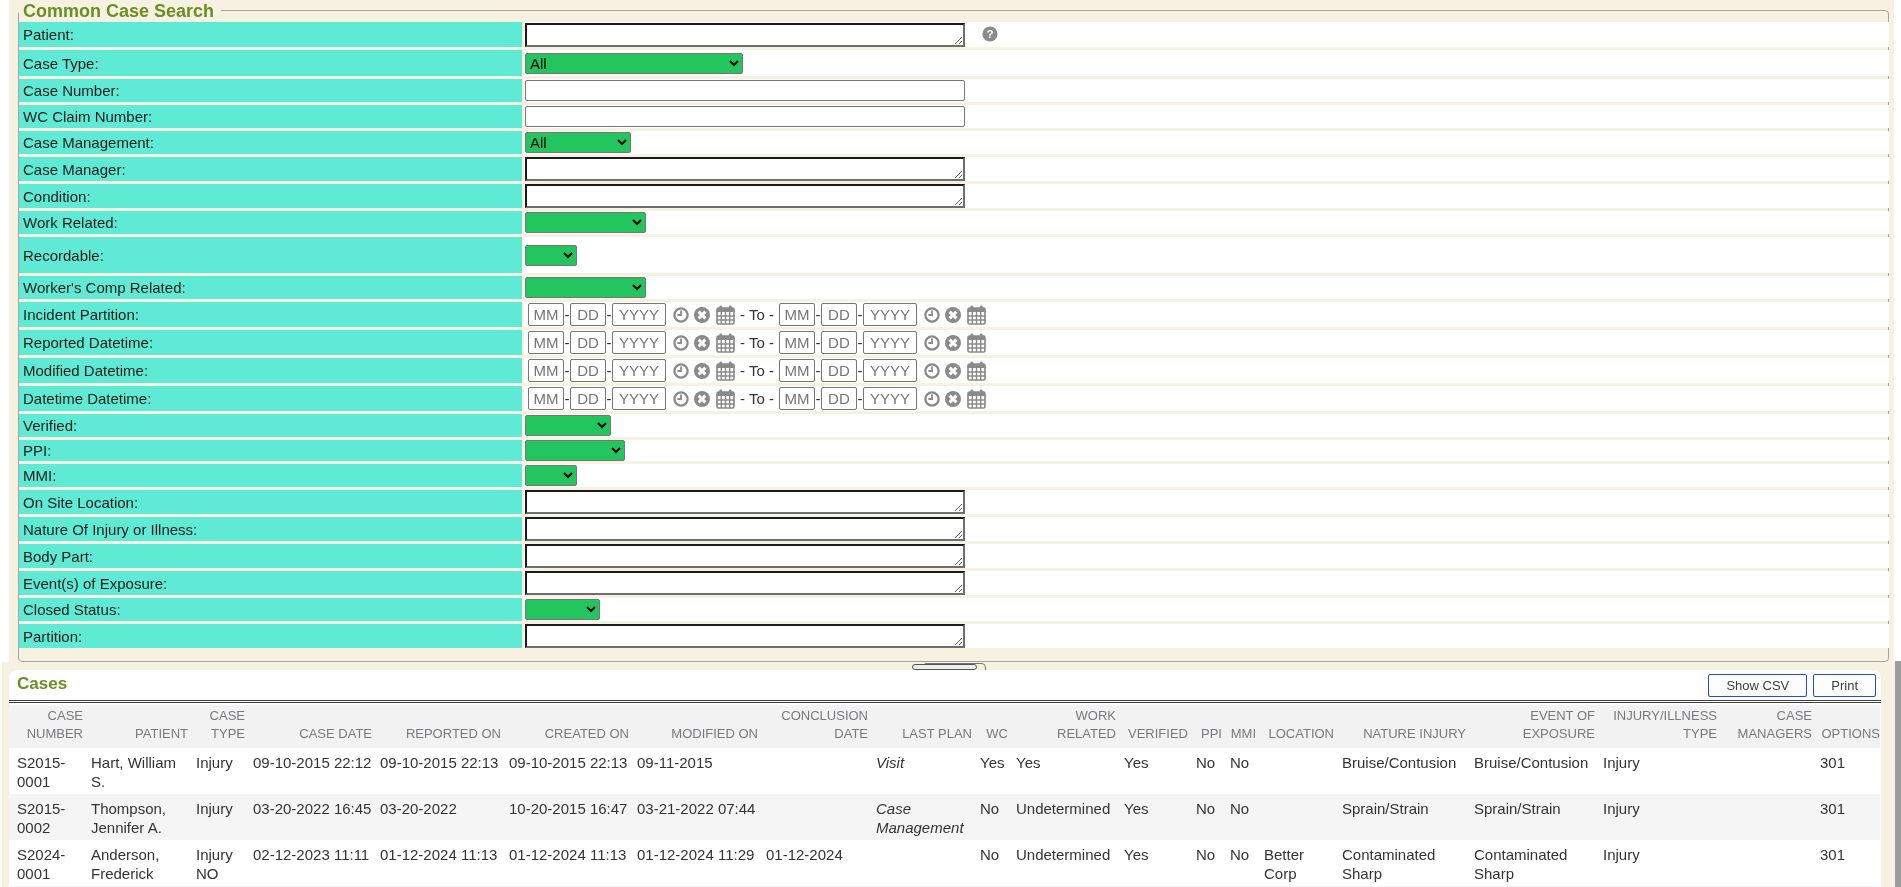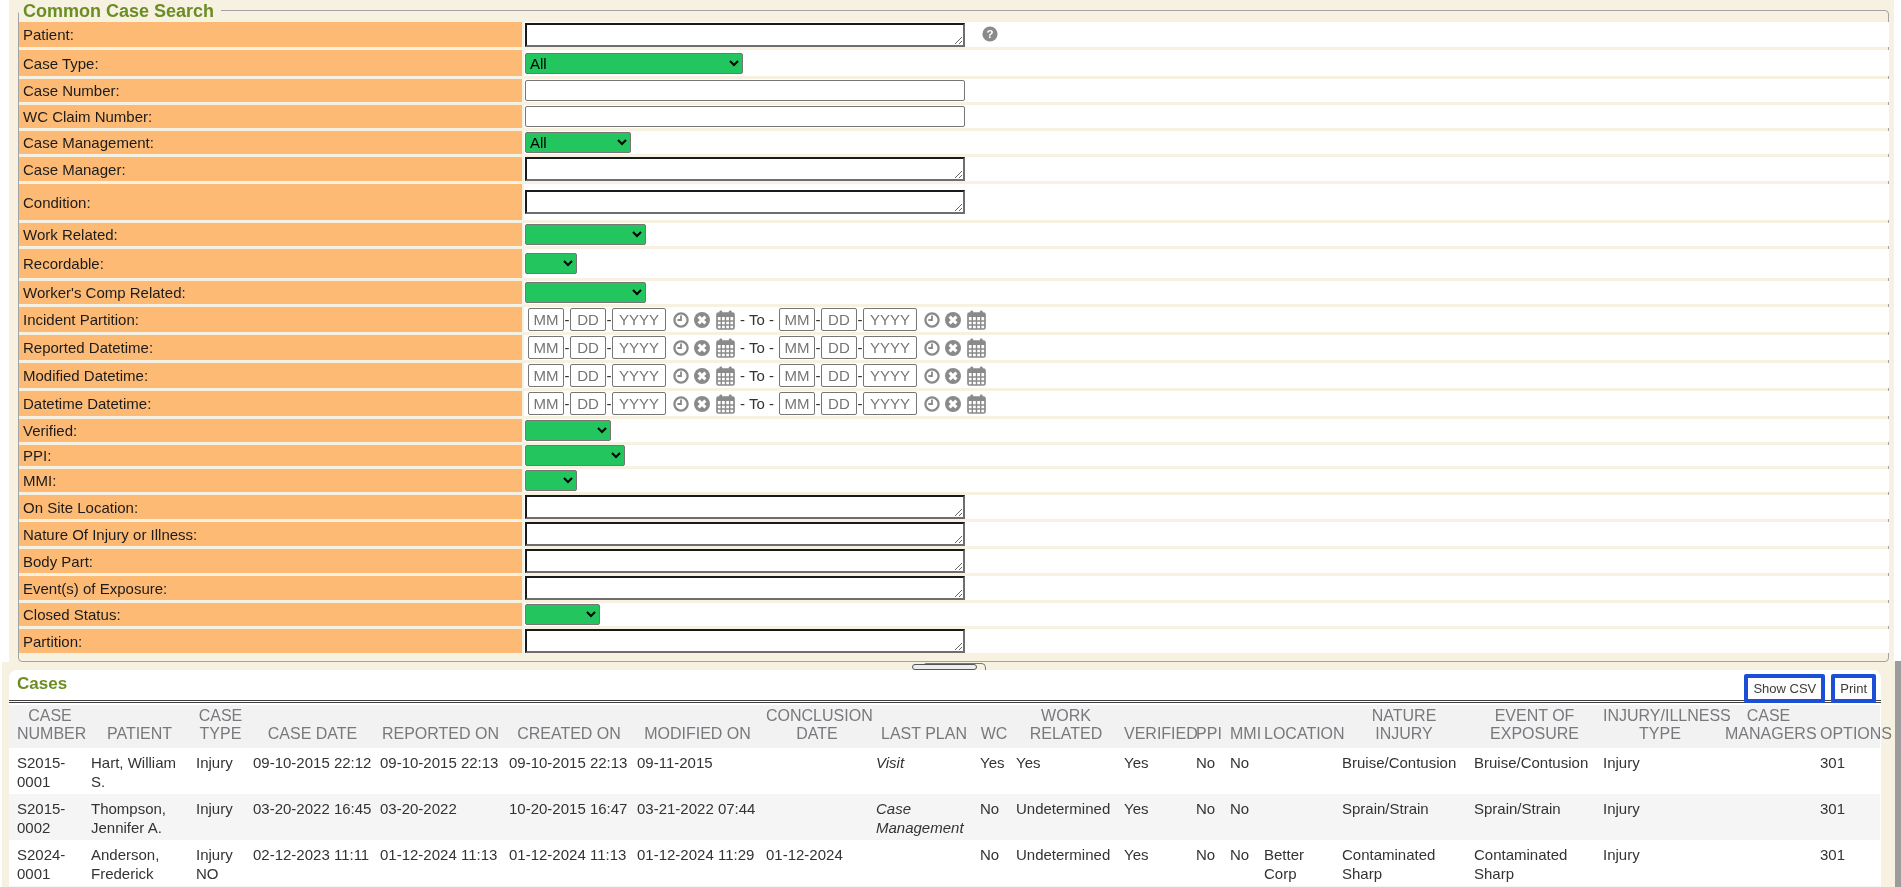--- a/index.html
+++ b/index.html
@@ -4,21 +4,21 @@
 <style>
 html,body{margin:0;padding:0;background:#fff;font-family:"Liberation Sans",sans-serif;}
 #vp{position:relative;width:1901px;height:887px;overflow:hidden;}
 .creamA{position:absolute;left:9px;top:0;width:1885px;height:662px;background:#f7f1e2;}
 .creamB{position:absolute;left:2px;top:662px;width:1893px;height:225px;background:#f7f1e2;}
 .thumb{position:absolute;left:1895px;top:661px;width:6px;height:226px;background:#9c9c9c;}
 .fieldset{position:absolute;left:18px;top:10px;width:1869px;height:650px;border:1px solid #a3a3a3;border-radius:4px;}
 .legend{position:absolute;left:0px;top:-12px;background:#f7f1e2;padding:2px 7px 0 4px;font-size:18px;font-weight:bold;color:#6b8e23;line-height:20px;white-space:nowrap;z-index:5;}
 table.form{position:absolute;left:17px;top:19px;border-collapse:separate;border-spacing:2px 3px;}
 table.form td{margin:0;}
-td.lab{width:499px;background:#fdba74;font-size:15px;color:#1c1c1c;padding:0 0 0 4px;vertical-align:middle;}
+td.lab{width:499px;background:#5eead4;font-size:15px;color:#1c1c1c;padding:0 0 0 4px;vertical-align:middle;}
 td.inp{width:1364px;background:#ffffff;padding:0 0 0 1px;vertical-align:middle;}
 input.txt{box-sizing:border-box;width:440px;height:21px;border:1px solid #767676;border-radius:2px;padding:1px 2px;margin:0;font-size:15px;background:#fff;}
 textarea.ta{box-sizing:border-box;width:440px;height:24px;border-width:2px;border-style:solid;border-color:#1a1a1a #6e6e6e #6e6e6e #1a1a1a;border-radius:0;padding:1px 2px;margin:0;font-size:15px;background:#fff;display:block;resize:both;}
 select.sel{box-sizing:border-box;height:21px;font-size:15px;margin:0;background:#22c55e;border:1px solid #767676;border-radius:2px;}
 .dt{display:flex;align-items:center;font-size:15px;color:#333;}
 .dt input{box-sizing:border-box;height:23px;border:1px solid #767676;border-radius:2px;margin:0;padding:0;text-align:center;font-size:15px;color:#444;}
 .dt input::placeholder{color:#757575;opacity:1;}
 .dt .w2{width:36px;}
 .dt .w4{width:54px;}
 .dt .dash{margin:0 0.5px;color:#333;} .dt .to{margin:0 5px;color:#333;}
@@ -27,23 +27,23 @@
 .helpq{display:inline-block;vertical-align:middle;margin-left:17px;margin-top:-2px;}
 .r1wrap{display:flex;align-items:center;margin-top:1px;}
 .btnslot{position:absolute;left:0px;top:661px;width:1200px;height:9px;overflow:hidden;}
 .srchbtn{position:absolute;left:912px;top:3px;width:65px;height:5.5px;background:#ededed;border:1px solid #555;border-radius:3px;box-sizing:border-box;}
 .srchbtn2{position:absolute;left:922px;top:2px;width:64px;height:10px;background:transparent;border:1px solid #777;border-bottom:none;border-radius:5px 5px 0 0;box-sizing:border-box;}
 .panel{position:absolute;left:9px;top:670px;width:1872px;height:217px;background:#fff;border-radius:8px 8px 0 0;}
 .phead{position:relative;height:30px;border-bottom:1px solid #3f3f3f;}
 .dline{height:1px;background:#3f3f3f;margin-top:1px;}
 .ptitle{position:absolute;left:8px;top:4px;font-size:17px;font-weight:bold;color:#6b8e23;}
 .pbtns{position:absolute;right:5px;top:4px;}
-.pbtn{display:inline-block;border:4px solid #1d4ed8;border-radius:2px;background:#fdfdfd;color:#3c3c3c;font-size:13px;padding:3px 5px;margin-left:6px;}
+.pbtn{display:inline-block;border:1px solid #1d4ed8;border-radius:2px;background:#fdfdfd;color:#3c3c3c;font-size:13px;padding:3px 17px;margin-left:6px;}
 table.cases{border-collapse:collapse;table-layout:fixed;width:1871px;font-size:15px;color:#333;border-top:2px solid #fff;}
-table.cases th{background:#f2f2f3;color:#77797c;font-weight:normal;font-size:16px;text-transform:uppercase;text-align:center;vertical-align:bottom;padding:2px 8px 6px 8px;height:32px;line-height:17.5px;box-sizing:border-box;padding:2px 0 6px 8px;height:40px;}
+table.cases th{background:#f2f2f3;color:#77797c;font-weight:normal;font-size:13px;text-transform:uppercase;text-align:right;vertical-align:bottom;padding:2px 8px 6px 8px;height:32px;line-height:17.5px;box-sizing:border-box;padding:2px 0 6px 8px;height:40px;}
 table.cases td{vertical-align:top;padding:6px 0 3px 8px;line-height:18.5px;}
 table.cases tr.alt td{background:#f5f5f6;}
 .it{font-style:italic;}
 </style>
 </head>
 <body>
 <div id="vp">
 <div class="creamA"></div>
 <div class="creamB"></div>
 <div class="thumb"></div>
@@ -80,31 +80,31 @@
           <td class="lab" style="height:23px">Case Management:</td>
           <td class="inp" style="height:23px"><select class="sel" style="width:106px"><option>All</option></select></td>
         </tr>
 <tr>
           <td class="lab" style="height:24px">Case Manager:</td>
           <td class="inp" style="height:24px">
             <textarea class="ta" style=""></textarea>
           </td>
         </tr>
 <tr>
-          <td class="lab" style="height:36px">Condition:</td>
+          <td class="lab" style="height:24px">Condition:</td>
           <td class="inp" style="height:24px">
             <textarea class="ta" style=""></textarea>
           </td>
         </tr>
 <tr>
           <td class="lab" style="height:23px">Work Related:</td>
           <td class="inp" style="height:23px"><select class="sel" style="width:121px"><option></option></select></td>
         </tr>
 <tr>
-          <td class="lab" style="height:29px">Recordable:</td>
+          <td class="lab" style="height:36px">Recordable:</td>
           <td class="inp" style="height:21px"><select class="sel" style="width:52px"><option></option></select></td>
         </tr>
 <tr>
           <td class="lab" style="height:23px">Worker's Comp Related:</td>
           <td class="inp" style="height:23px"><select class="sel" style="width:121px"><option></option></select></td>
         </tr>
 <tr>
           <td class="lab" style="height:25px">Incident Partition:</td>
           <td class="inp" style="height:25px">
             <div class="dt">

